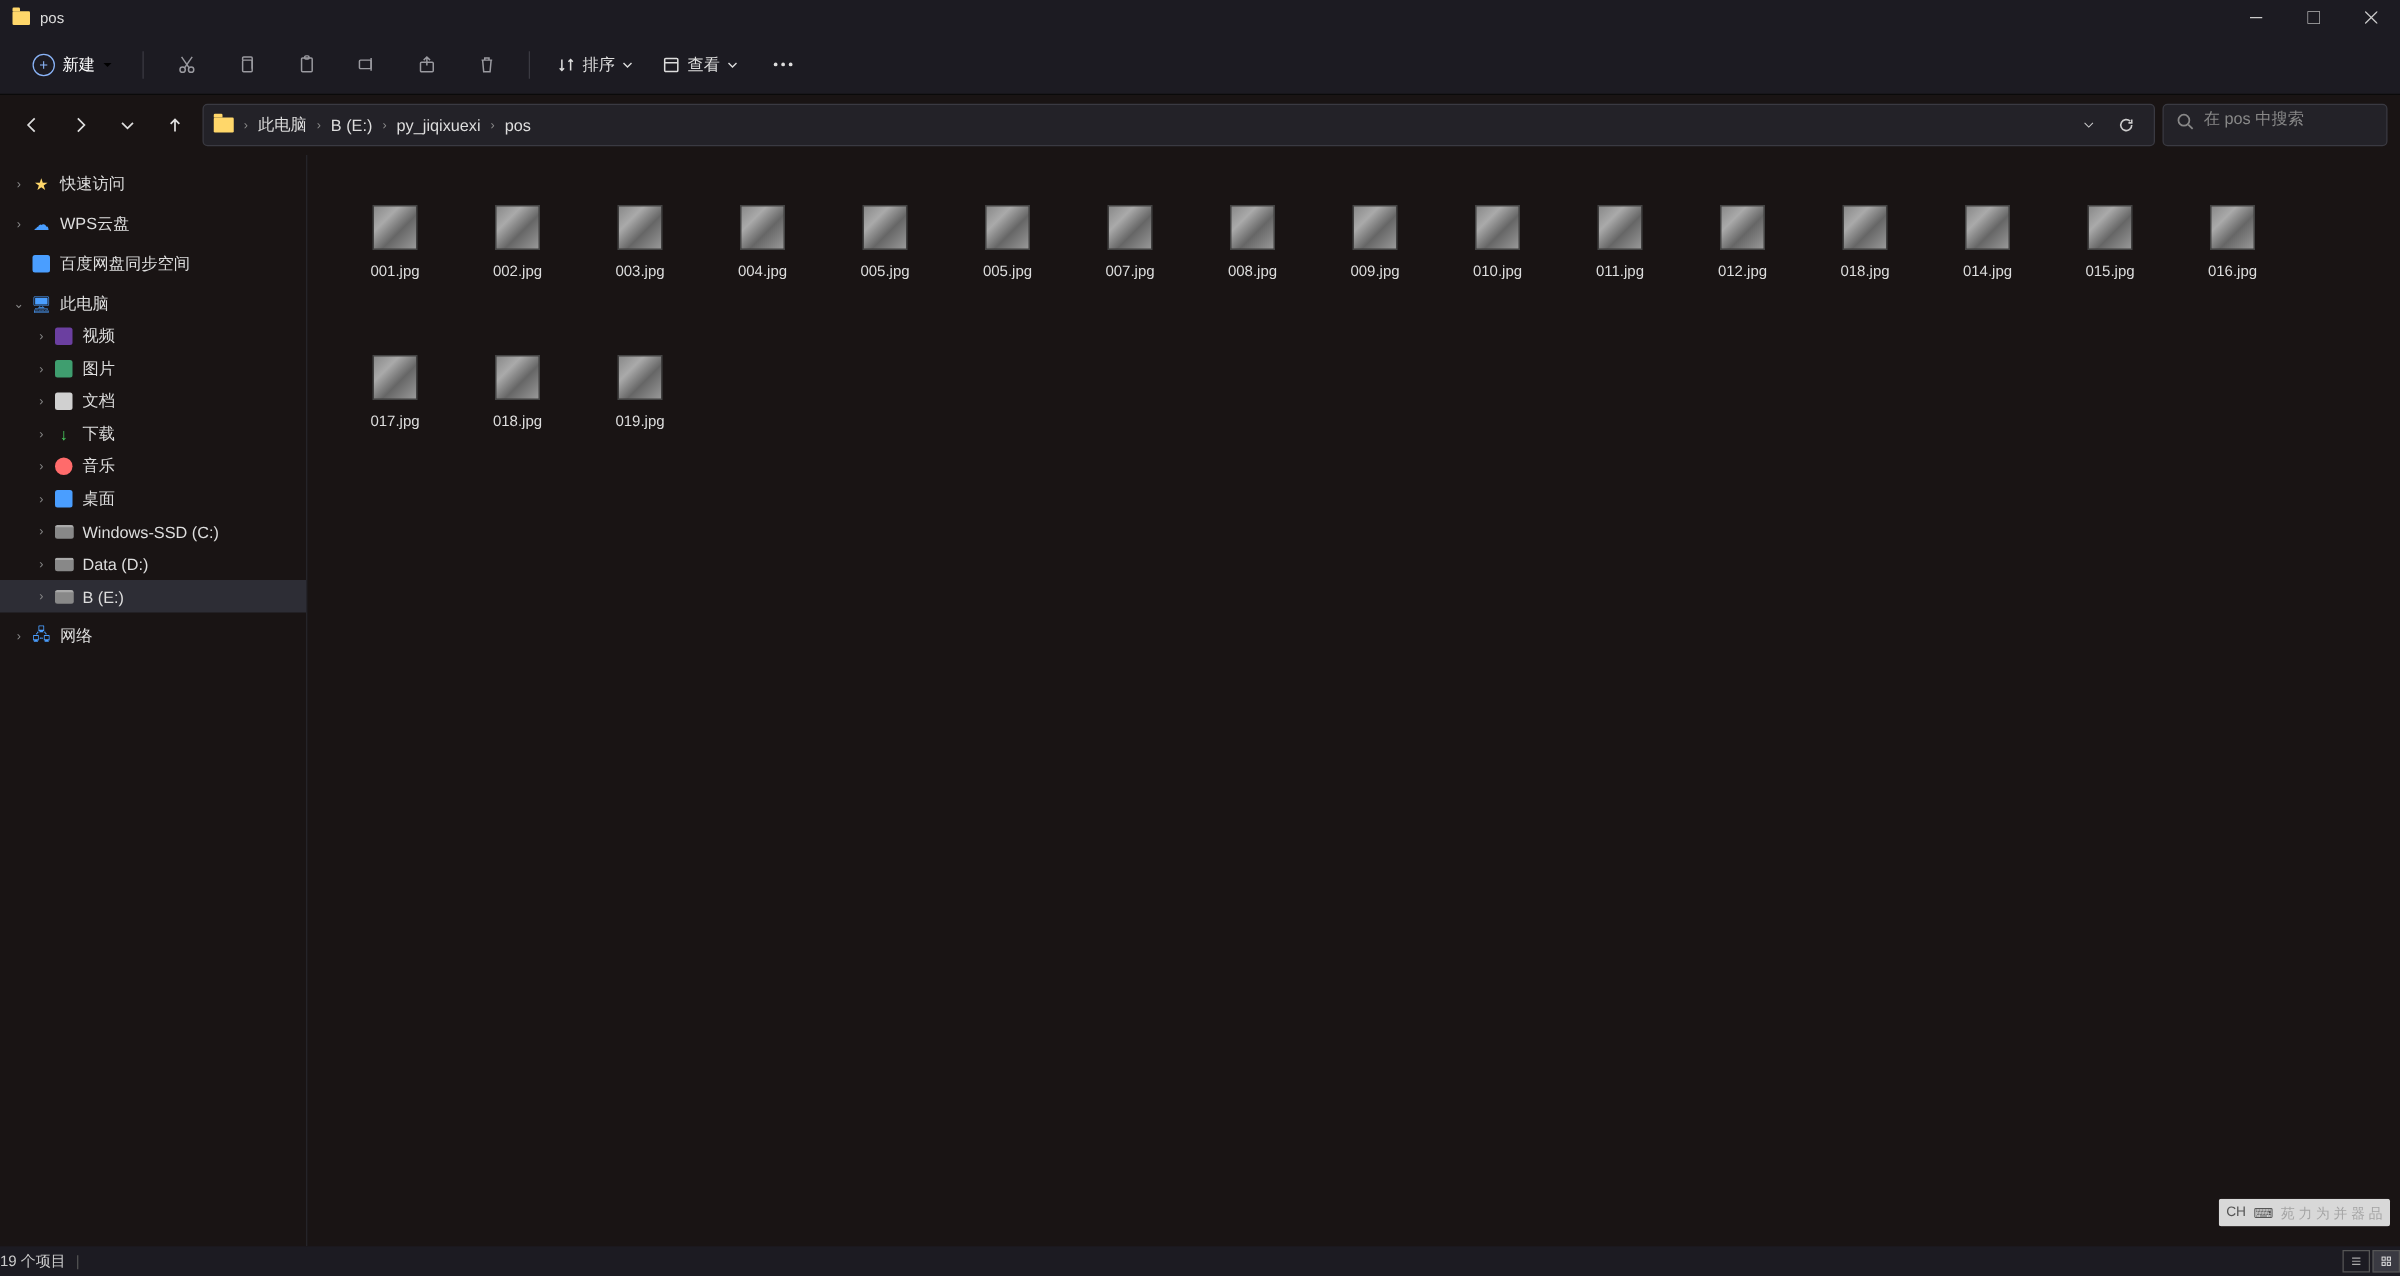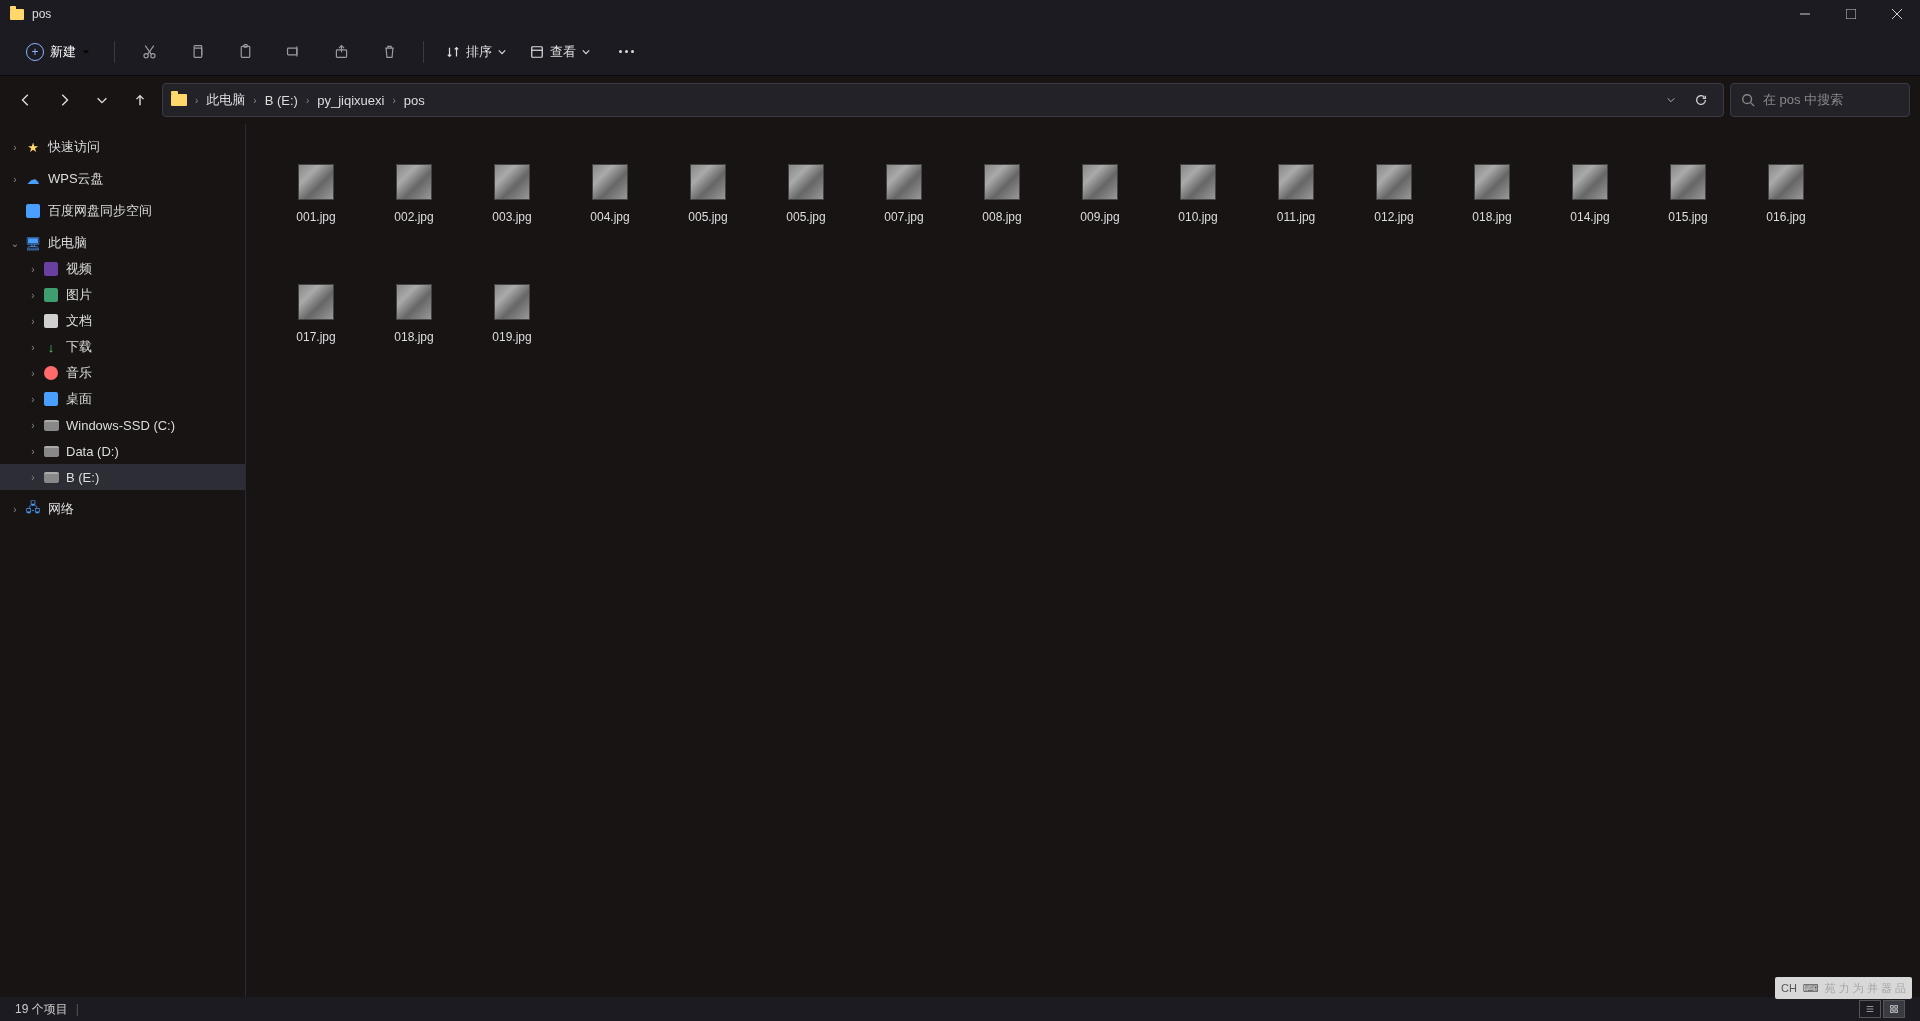--- a/index.html
+++ b/index.html
@@ -24,21 +24,21 @@
 .navbar { height: 48px; background: #191414; display: flex; align-items: center; padding: 0 10px; gap: 6px; }
 .nav-btn { width: 32px; height: 32px; display: flex; align-items: center; justify-content: center; color: #ddd; border-radius: 4px; }
 .nav-btn svg { width: 14px; height: 14px; stroke: currentColor; fill: none; stroke-width: 1.6; }
 .addr { flex: 1; height: 34px; background: #232228; border: 1px solid #3a3a42; border-radius: 4px; display: flex; align-items: center; padding: 0 8px; gap: 4px; font-size: 13px; }
 .addr .folder-ico { width: 16px; height: 12px; background: #ffd76a; border-radius: 1px; position: relative; margin-right: 4px; }
 .addr .folder-ico::before { content: ""; position: absolute; top: -3px; left: 0; width: 7px; height: 3px; background: #ffd76a; border-radius: 1px 1px 0 0; }
 .addr .crumb { padding: 2px 4px; color: #ddd; }
 .addr .sep { color: #888; font-size: 10px; }
 .addr .tail { margin-left: auto; display: flex; gap: 2px; }
 .addr .tail-btn { width: 28px; height: 28px; display: flex; align-items: center; justify-content: center; color: #ccc; border-radius: 3px; }
-.search { width: 180px; height: 34px; background: #232228; border: 1px solid #3a3a42; border-radius: 4px; display: flex; align-items: center; padding: 0 10px; gap: 8px; color: #888; font-size: 13px; }
+.search { width: 180px; height: 34px; background: #232228; border: 1px solid #3a3a42; border-radius: 4px; display: flex; align-items: flex-end; padding: 12px 10px; gap: 8px; color: #888; font-size: 13px; }
 .search svg { width: 14px; height: 14px; stroke: #888; fill: none; stroke-width: 1.6; }
 .body { flex: 1; display: flex; overflow: hidden; }
 .sidebar { width: 246px; background: #191414; border-right: 1px solid #2a2a30; padding-top: 10px; overflow-y: auto; }
 .tree-item { display: flex; align-items: center; height: 26px; font-size: 13px; color: #ddd; padding-right: 8px; }
 .tree-item.selected { background: #2d2d35; }
 .tree-item .chev { width: 18px; display: flex; justify-content: center; color: #888; font-size: 10px; }
 .tree-item .ico { width: 18px; height: 18px; margin-right: 6px; display: flex; align-items: center; justify-content: center; }
 .ico-star { color: #ffd76a; }
 .ico-cloud { color: #4a9eff; }
 .ico-baidu { width: 14px; height: 14px; background: #4a9eff; border-radius: 2px; }
@@ -49,27 +49,27 @@
 .ico-dl { color: #4cd964; }
 .ico-music { width: 14px; height: 14px; background: #ff6b6b; border-radius: 50%; }
 .ico-desktop { width: 14px; height: 14px; background: #4a9eff; border-radius: 2px; }
 .ico-drive { width: 15px; height: 11px; background: #888; border-radius: 2px; border-top: 2px solid #aaa; }
 .ico-net { color: #4a9eff; }
 .content { flex: 1; background: #191414; padding: 40px 20px 20px 40px; overflow-y: auto; }
 .grid { display: flex; flex-wrap: wrap; gap: 60px 38px; }
 .file { width: 60px; display: flex; flex-direction: column; align-items: center; gap: 10px; cursor: default; }
 .thumb { width: 36px; height: 36px; background: linear-gradient(135deg, #888 0%, #aaa 30%, #666 60%, #999 100%); border: 1px solid #444; }
 .fname { font-size: 12px; color: #ddd; white-space: nowrap; }
-.status { height: 24px; background: #1c1b22; display: flex; align-items: center; padding: 0 15px; font-size: 12px; color: #ccc; }
+.status { height: 24px; background: #1c1b22; display: flex; align-items: center; padding: 0 0; font-size: 12px; color: #ccc; }
 .status .sep2 { margin: 0 8px; color: #555; }
 .status .spacer { flex: 1; }
 .status .view-sw { display: flex; gap: 2px; }
 .status .vbtn { width: 22px; height: 18px; border: 1px solid #555; display: flex; align-items: center; justify-content: center; }
 .status .vbtn.active { background: #3a3a42; }
-.ime { position: fixed; right: 8px; bottom: 22px; height: 22px; background: #d8d8d8; color: #555; font-size: 11px; display: flex; align-items: center; padding: 10px 6px; gap: 6px; border-radius: 2px; }
+.ime { position: fixed; right: 8px; bottom: 40px; height: 22px; background: #d8d8d8; color: #555; font-size: 11px; display: flex; align-items: center; padding: 10px 6px; gap: 6px; border-radius: 2px; }
 .ime span { display: flex; align-items: center; }
 </style>
 </head>
 <body>
 
 <div class="titlebar">
   <div class="folder-ico"></div>
   <div class="title">pos</div>
   <div class="spacer"></div>
   <div class="win-btn">

